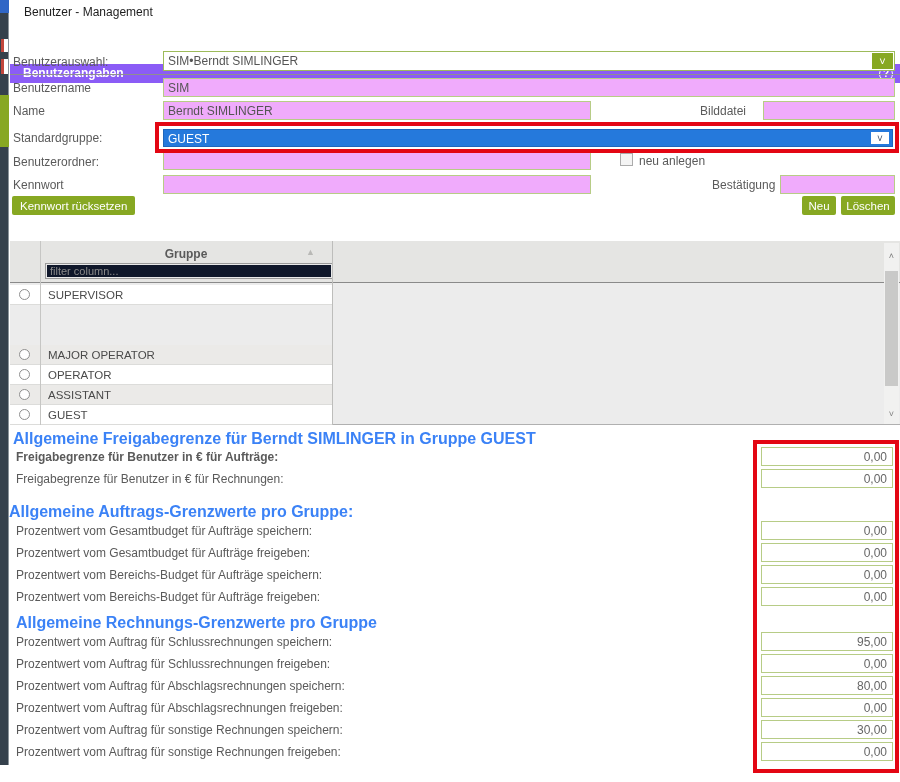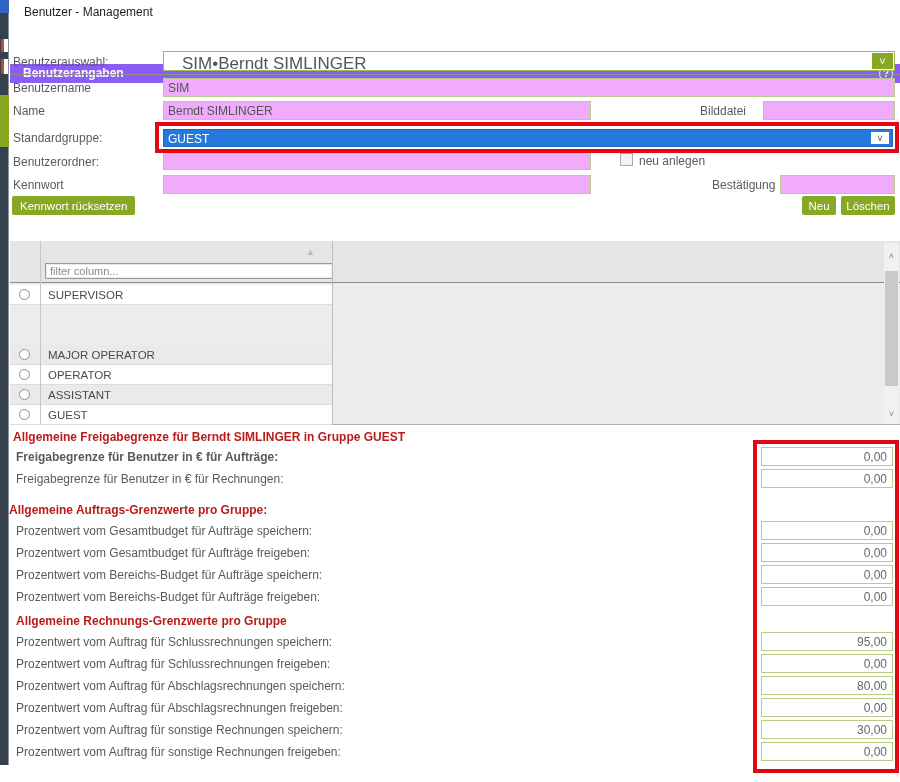--- a/index.html
+++ b/index.html
@@ -20,55 +20,55 @@
   .gb1 { top:24px; height:19px; }
   .gb1 span.t { position:absolute; left:13px; top:2px; font-size:12px; font-weight:bold; }
   .gb2 { top:219px; height:22px; }
   .gb2 span.t { position:absolute; left:13px; top:4px; font-size:12px; font-weight:bold; letter-spacing:3px; }
   .help { position:absolute; right:7px; top:50%; transform:translateY(-50%); width:14px; height:14px; border:1px solid #fff; border-radius:50%; font-size:10px; font-weight:bold; text-align:center; line-height:12px; color:#fff; cursor:pointer; }
 
   .lbl { position:absolute; font-size:12px; color:#5a5a5a; white-space:nowrap; }
   .fld { position:absolute; height:19px; border:1px solid #b7cc86; background:#f0abfc; font-family:"Liberation Sans",sans-serif; font-size:12px; color:#555; padding:0 4px; }
 
   .combo { position:absolute; left:163px; top:51px; width:732px; height:20px; border:1px solid #9dbb5a; background:#fff; }
-  .combo .val { position:absolute; left:18px; top:2px; font-size:17px; color:#555; }
+  .combo .val { position:absolute; left:4px; top:2px; font-size:12px; color:#555; }
   .combo .arrow { position:absolute; right:1px; top:1px; bottom:1px; width:21px; background:#87a822; color:#fff; font-size:11px; text-align:center; line-height:16px; cursor:pointer; }
 
   .divider1 { position:absolute; left:10px; top:74px; width:890px; height:1px; background:#8f8f8f; }
 
   .select { position:absolute; left:163px; top:129px; width:730px; height:18px; background:#2579dc; border:1px solid #1f66bb; }
   .select .val { position:absolute; left:4px; top:2px; font-size:12px; color:#fff; }
   .select .arrow { position:absolute; right:2px; top:1px; width:20px; height:14px; background:#fff; border:1px solid #2579dc; color:#40526b; font-size:10px; text-align:center; line-height:13px; cursor:pointer; }
 
   .checkbox { position:absolute; left:620px; top:153px; width:13px; height:13px; background:#f4f4f4; border:1px solid #ababab; cursor:pointer; }
 
   .btn { position:absolute; height:19px; background:#87a822; color:#fff; border:none; border-radius:2px; font-family:"Liberation Sans",sans-serif; font-size:11.5px; padding:0 8px; cursor:pointer; }
 
   
   .grid { position:absolute; left:10px; top:241px; width:890px; height:184px; background:#ececec; border-bottom:1px solid #b0b0b0; }
   .grid-head { position:absolute; left:0; top:0; width:890px; height:42px; background:#e5e5e3; border-bottom:1px solid #8a8a8a; }
   .grid-head .colname { position:absolute; left:30px; top:6px; width:292px; text-align:center; font-size:12px; font-weight:bold; color:#5a5a5a; }
   .grid-head .sort { position:absolute; left:296px; top:6px; font-size:9px; color:#b9b9b6; cursor:pointer; }
   .vline40 { position:absolute; left:30px; top:0; width:1px; height:184px; background:#c6c6c4; }
   .vline332 { position:absolute; left:322px; top:0; width:1px; height:184px; background:#bdbdbb; }
-  .filter { position:absolute; left:35px; top:22px; width:288px; height:16px; border:1px solid #9a9a9a; background:#ffffff; box-shadow:inset 0 0 0 1px #e9e9e9; font-family:"Liberation Sans",sans-serif; font-size:11px; color:#666; padding:0 4px; }
+  .filter { position:absolute; left:35px; top:22px; width:288px; height:16px; border:1px solid #9a9a9a; background:#0f172a; box-shadow:inset 0 0 0 1px #e9e9e9; font-family:"Liberation Sans",sans-serif; font-size:11px; color:#666; padding:0 4px; }
   .filter::placeholder { color:#8a8a8a; opacity:1; }
   .grow { position:absolute; left:0; width:322px; height:20px; border-bottom:1px solid #dcdcda; cursor:pointer; }
   .grow.alt { background:#ebeae8; }
   .grow.w { background:#fff; }
   .grow .radio { position:absolute; left:9px; top:4px; width:11px; height:11px; border:1px solid #8f8f8f; border-radius:50%; background:#fff; cursor:pointer; }
   .grow .rdiv { position:absolute; left:30px; top:0; width:1px; height:20px; background:#c6c6c4; }
   .grow .gname { position:absolute; left:38px; top:4px; font-size:11.5px; color:#4a4a4a; }
   .sbar { position:absolute; left:874px; top:2px; width:15px; height:181px; background:#f1f1f0; }
   .sbar .up, .sbar .dn { position:absolute; left:0; width:15px; height:15px; color:#7d7d7d; font-size:9px; text-align:center; line-height:14px; cursor:pointer; }
   .sbar .up { top:6px; } .sbar .dn { bottom:2px; }
   .sbar .thumb { position:absolute; left:1px; top:28px; width:13px; height:115px; background:#c9c9c8; cursor:pointer; }
 
   
-  .sec-head { position:absolute; font-size:12px; font-weight:bold; color:#b91c1c; white-space:nowrap; }
+  .sec-head { position:absolute; font-size:16px; font-weight:bold; color:#3b82f6; white-space:nowrap; }
   .lrow-lbl { position:absolute; left:16px; font-size:12px; color:#5a5a5a; white-space:nowrap; }
   .lrow-fld { position:absolute; left:761px; width:132px; height:19px; border:1px solid #b7cc86; background:#fff; font-family:"Liberation Sans",sans-serif; font-size:12px; color:#666; text-align:right; padding:0 5px; }
 
   .redbox { position:absolute; border:4px solid #e30613; z-index:10; pointer-events:none; }
   .rb1 { left:155px; top:122px; width:744px; height:31px; }
   .rb2 { left:753px; top:440px; width:146px; height:333px; }
 </style>
 </head>
 <body>
 
@@ -123,20 +123,21 @@
 <button class="btn" style="left:802px; top:196px; width:34px; padding:0;">Neu</button>
 <button class="btn" style="left:841px; top:196px; width:54px; padding:0;">Löschen</button>
 
 <div class="greenbar gb2">
   <span class="t">GRUPPENZUORDNUNG</span>
   <span class="help">?</span>
 </div>
 
 <div class="grid">
   <div class="grid-head">
+    <span class="colname">Gruppe</span>
     <span class="sort">▲</span>
     <input class="filter" placeholder="filter column..." style="">
   </div>
   <div class="vline40"></div>
   <div class="vline332"></div>
 
   <div class="grow w" style="top:44px;">
     <span class="radio"></span>
       <span class="rdiv"></span>
     <span class="gname">SUPERVISOR</span>

